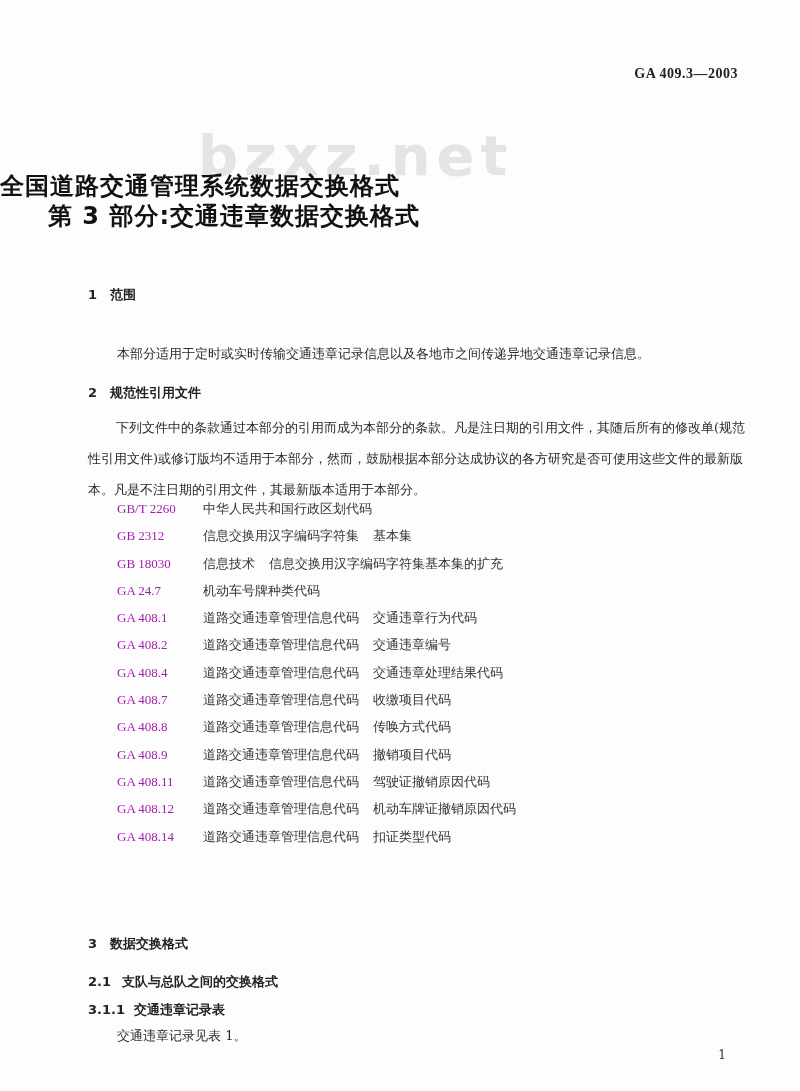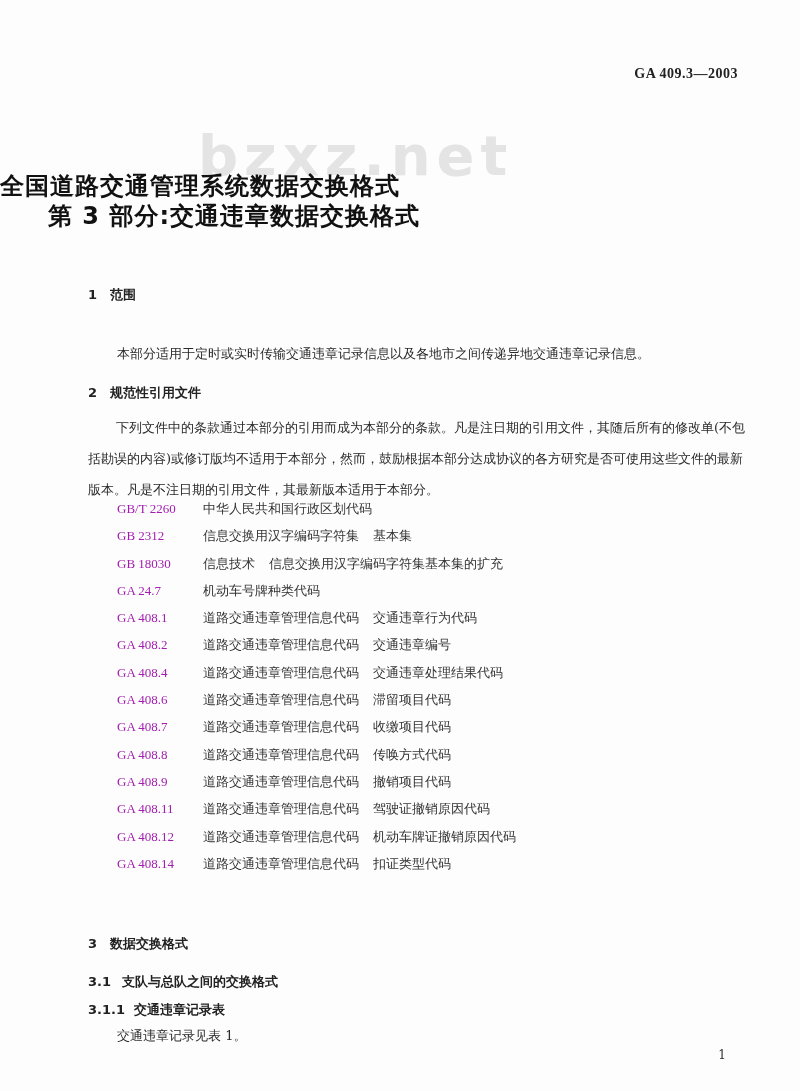--- a/index.html
+++ b/index.html
@@ -58,44 +58,43 @@
   <div class="title l2">第 3 部分:交通违章数据交换格式</div>
 
   <div class="h1" style="top:286px;">
     <span class="num">1</span><span>范围</span>
   </div>
   <div class="para single" style="top:338px;">本部分适用于定时或实时传输交通违章记录信息以及各地市之间传递异地交通违章记录信息。</div>
 
   <div class="h1" style="top:384px;">
     <span class="num">2</span><span>规范性引用文件</span>
   </div>
-  <div class="para indent" style="top:412px;">下列文件中的条款通过本部分的引用而成为本部分的条款。凡是注日期的引用文件，其随后所有的修改单(不包括勘误的内容)或修订版均不适用于本部分，然而，鼓励根据本部分达成协议的各方研究是否可使用这些文件的最新版本。凡是不注日期的引用文件，其最新版本适用于本部分。</div>
+  <div class="para indent" style="top:412px;">下列文件中的条款通过本部分的引用而成为本部分的条款。凡是注日期的引用文件，其随后所有的修改单(规范性引用文件)或修订版均不适用于本部分，然而，鼓励根据本部分达成协议的各方研究是否可使用这些文件的最新版本。凡是不注日期的引用文件，其最新版本适用于本部分。</div>
 
   <ul class="ref-list">
     <li class="ref-item"><span class="ref-code">GB/T 2260</span><span class="ref-title">中华人民共和国行政区划代码</span><span class="ref-sub"></span></li>
     <li class="ref-item"><span class="ref-code">GB 2312</span><span class="ref-title">信息交换用汉字编码字符集</span><span class="ref-sub">基本集</span></li>
     <li class="ref-item"><span class="ref-code">GB 18030</span><span class="ref-title">信息技术</span><span class="ref-sub">信息交换用汉字编码字符集基本集的扩充</span></li>
     <li class="ref-item"><span class="ref-code">GA 24.7</span><span class="ref-title">机动车号牌种类代码</span><span class="ref-sub"></span></li>
     <li class="ref-item"><span class="ref-code">GA 408.1</span><span class="ref-title">道路交通违章管理信息代码</span><span class="ref-sub">交通违章行为代码</span></li>
     <li class="ref-item"><span class="ref-code">GA 408.2</span><span class="ref-title">道路交通违章管理信息代码</span><span class="ref-sub">交通违章编号</span></li>
     <li class="ref-item"><span class="ref-code">GA 408.4</span><span class="ref-title">道路交通违章管理信息代码</span><span class="ref-sub">交通违章处理结果代码</span></li>
-    <li class="ref-item"><span class="ref-code">GA 408.6</span><span class="ref-title">道路交通违章管理信息代码</span><span class="ref-sub">滞留项目代码</span></li>
     <li class="ref-item"><span class="ref-code">GA 408.7</span><span class="ref-title">道路交通违章管理信息代码</span><span class="ref-sub">收缴项目代码</span></li>
     <li class="ref-item"><span class="ref-code">GA 408.8</span><span class="ref-title">道路交通违章管理信息代码</span><span class="ref-sub">传唤方式代码</span></li>
     <li class="ref-item"><span class="ref-code">GA 408.9</span><span class="ref-title">道路交通违章管理信息代码</span><span class="ref-sub">撤销项目代码</span></li>
     <li class="ref-item"><span class="ref-code">GA 408.11</span><span class="ref-title">道路交通违章管理信息代码</span><span class="ref-sub">驾驶证撤销原因代码</span></li>
     <li class="ref-item"><span class="ref-code">GA 408.12</span><span class="ref-title">道路交通违章管理信息代码</span><span class="ref-sub">机动车牌证撤销原因代码</span></li>
     <li class="ref-item"><span class="ref-code">GA 408.14</span><span class="ref-title">道路交通违章管理信息代码</span><span class="ref-sub">扣证类型代码</span></li>
   </ul>
 
   <div class="h1" style="top:935px;">
     <span class="num">3</span><span>数据交换格式</span>
   </div>
   <div class="h1" style="top:973px;">
-    <span class="num" style="width:34px;">3.1</span><span>支队与总队之间的交换格式</span>
+    <span class="num" style="width:34px;">2.1</span><span>支队与总队之间的交换格式</span>
   </div>
   <div class="h1" style="top:1001px;">
     <span class="num" style="width:46px;">3.1.1</span><span>交通违章记录表</span>
   </div>
   <div class="para single" style="top:1020px;">交通违章记录见表 1。</div>
 
   <div class="page-num">1</div>
 </div>
 
 </body></html>

